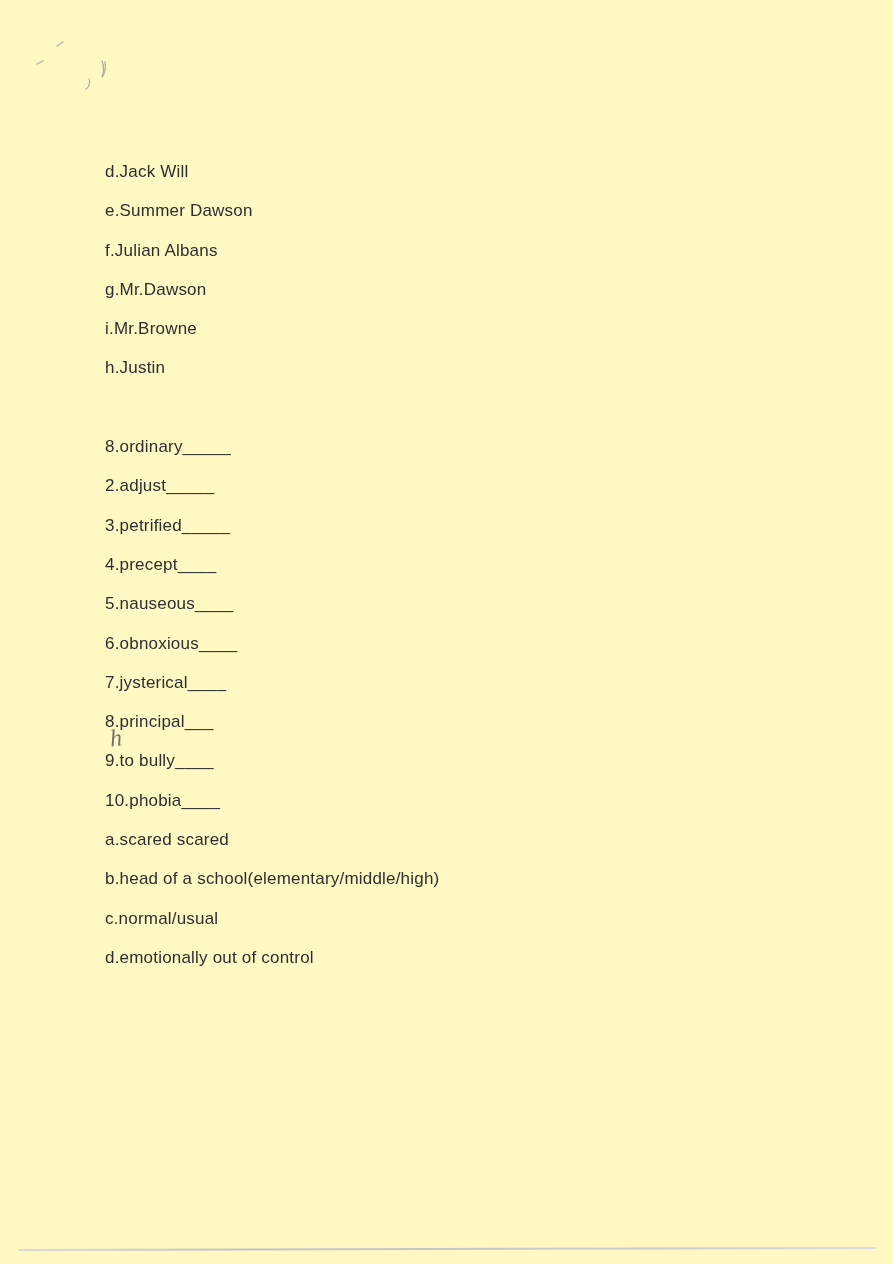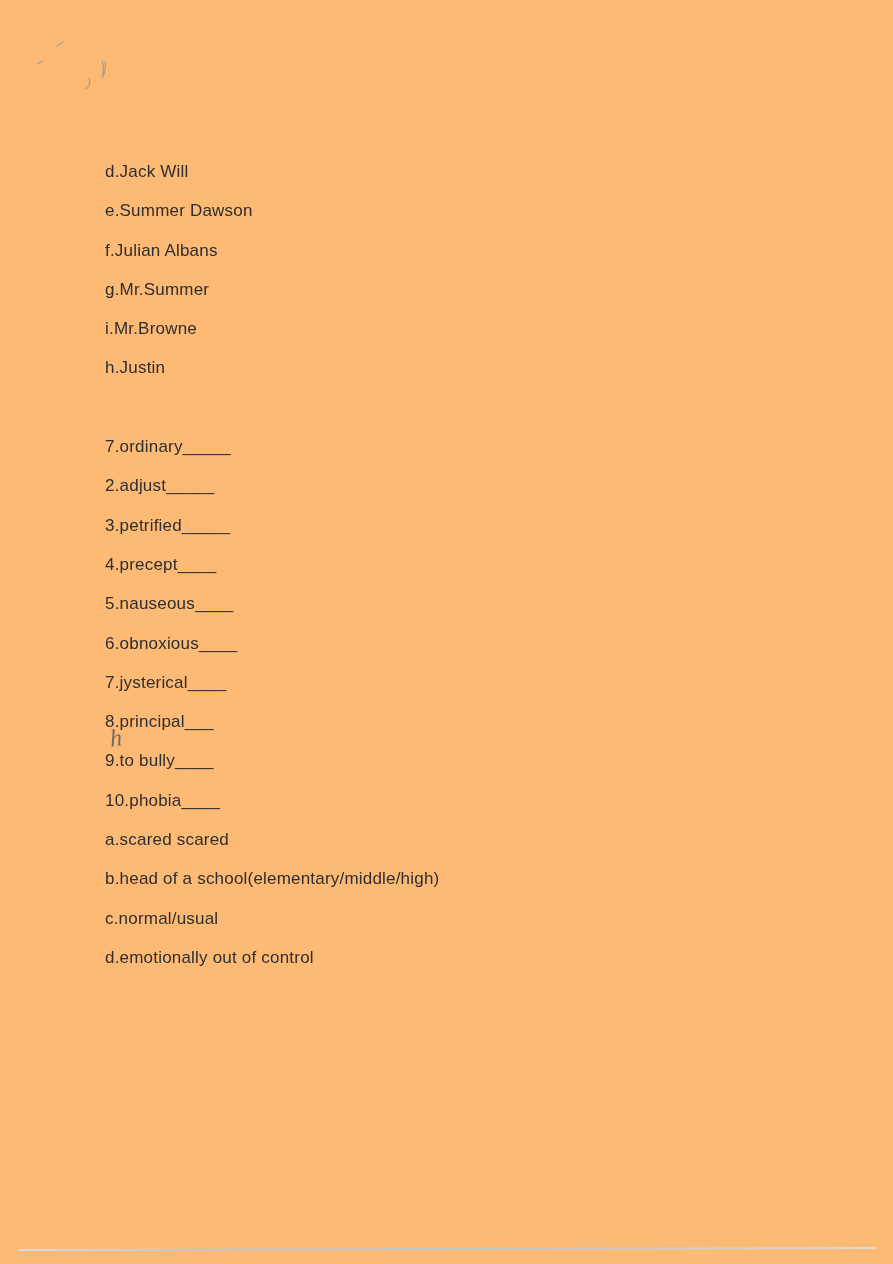--- a/index.html
+++ b/index.html
@@ -4,21 +4,21 @@
 <style>
   html, body {
     margin: 0;
     padding: 0;
     background: #ffffff;
   }
   .page {
     position: relative;
     width: 893px;
     height: 1264px;
-    background: #fdba74;
+    background: #fef9c3;
     overflow: hidden;
     font-family: "Liberation Sans", sans-serif;
   }
   
   .content {
     position: absolute;
     left: 105px;
     top: 152px;
     width: 640px;
     font-size: 17px;
@@ -83,28 +83,28 @@
     <path d="M32 11 l6 -4"></path>
     <path d="M12 29 l6 -3"></path>
     <path d="M77 26 c2 5 2 11 0 16 m3 -15 c1 5 0 10 -2 14"></path>
     <path d="M64 44 c2 3 0 8 -3 10"></path>
   </svg>
 
   <div class="content">
     <div class="line">d.Jack Will</div>
     <div class="line">e.Summer Dawson</div>
     <div class="line">f.Julian Albans</div>
-    <div class="line">g.Mr.Summer</div>
+    <div class="line">g.Mr.Dawson</div>
     <div class="line">i.Mr.Browne</div>
     <div class="line">h.Justin</div>
 
     <div class="line blank"></div>
 
 
-    <div class="line">7.ordinary_____</div>
+    <div class="line">8.ordinary_____</div>
     <div class="line">2.adjust_____</div>
     <div class="line">3.petrified_____</div>
     <div class="line">4.precept____</div>
     <div class="line">5.nauseous____</div>
     <div class="line">6.obnoxious____</div>
     <div class="line">7.jysterical____</div>
     <div class="line">8.principal___</div>
     <div class="line">9.to bully____</div>
     <div class="line">10.phobia____</div>
 

